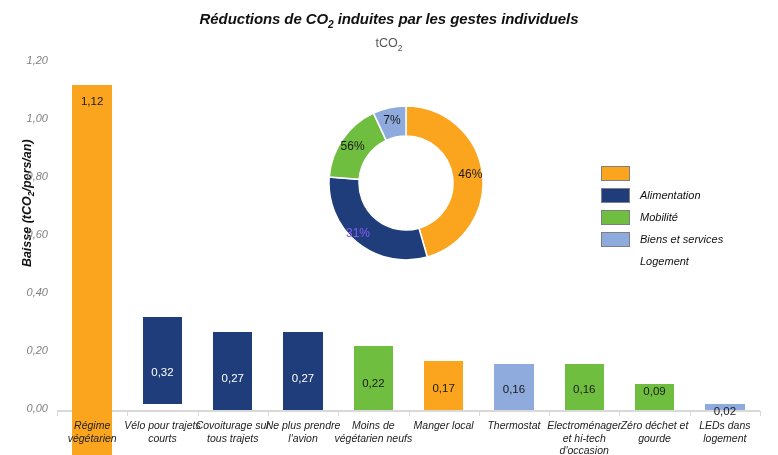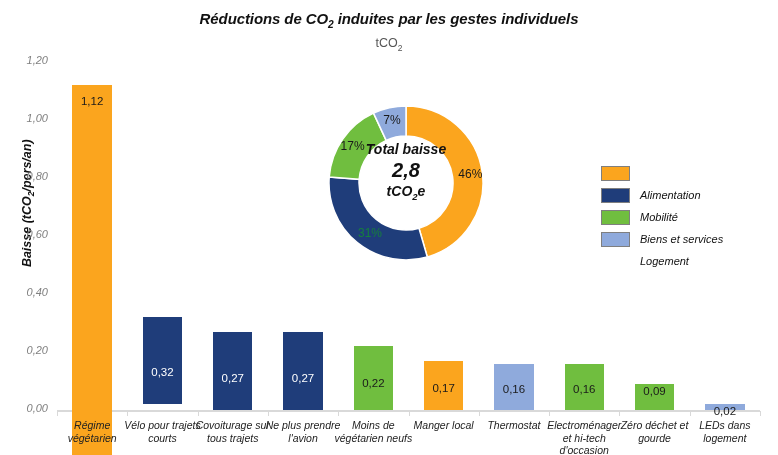--- a/index.html
+++ b/index.html
@@ -285,30 +285,25 @@
   <div class="donut-wrap">
     <svg id="donut-svg" width="158" height="158" viewBox="0 0 158 158">
         <path d="M 79 2 A 77 77 0 0 1 100.27523342181391 153.0024624107018 L 91.98618143928901 124.17033419874005 A 47 47 0 0 0 79 32 Z" fill="#FBA51E" stroke="#ffffff" stroke-width="1.5"></path>
         <path d="M 100.27523342181391 153.0024624107018 A 77 77 0 0 1 2.2326906254265424 73.01834375874654 L 32.14203194019542 75.34885917741671 A 47 47 0 0 0 91.98618143928901 124.17033419874005 Z" fill="#1F3D7A" stroke="#ffffff" stroke-width="1.5"></path>
         <path d="M 2.2326906254265424 73.01834375874654 A 77 77 0 0 1 46.51870253122122 9.1862097093654 L 59.17375349308308 36.386387744677585 A 47 47 0 0 0 32.14203194019542 75.34885917741671 Z" fill="#70BE3F" stroke="#ffffff" stroke-width="1.5"></path>
         <path d="M 46.51870253122122 9.1862097093654 A 77 77 0 0 1 78.99999999999999 2 L 78.99999999999999 32 A 47 47 0 0 0 59.17375349308308 36.386387744677585 Z" fill="#8FAADC" stroke="#ffffff" stroke-width="1.5"></path>
       </svg>
   </div>
   <div id="donut-labels">
       <div class="slice-label" style="left: 470.364px; top: 173.932px; color: rgb(26, 26, 26);">46%</div>
-      <div class="slice-label" style="left: 370px; top: 233.366px; color: #15803d; text-align: right;">31%</div>
-      <div class="slice-label" style="left: 352.595px; top: 145.948px; color: rgb(26, 26, 26);">17%</div>
+      <div class="slice-label" style="left: 358px; top: 233.366px; color: #8b5cf6; text-align: right;">31%</div>
+      <div class="slice-label" style="left: 352.595px; top: 145.948px; color: rgb(26, 26, 26);">56%</div>
       <div class="slice-label" style="left: 391.959px; top: 119.535px; color: rgb(26, 26, 26);">7%</div>
     </div>
 
-  <div class="donut-center">
-    <div class="c1">Total baisse</div>
-    <div class="c2">2,8</div>
-    <div class="c3"><span>tCO</span><sub>2</sub><span>e</span></div>
-  </div>
 
   <div class="legend" id="legend">
       <div class="legend-row">
         <span class="legend-swatch" style="background: rgb(251, 165, 30);"></span>
         <span class="legend-text">Alimentation</span>
       </div>
       <div class="legend-row">
         <span class="legend-swatch" style="background: rgb(31, 61, 122);"></span>
         <span class="legend-text">Mobilité</span>
       </div>

